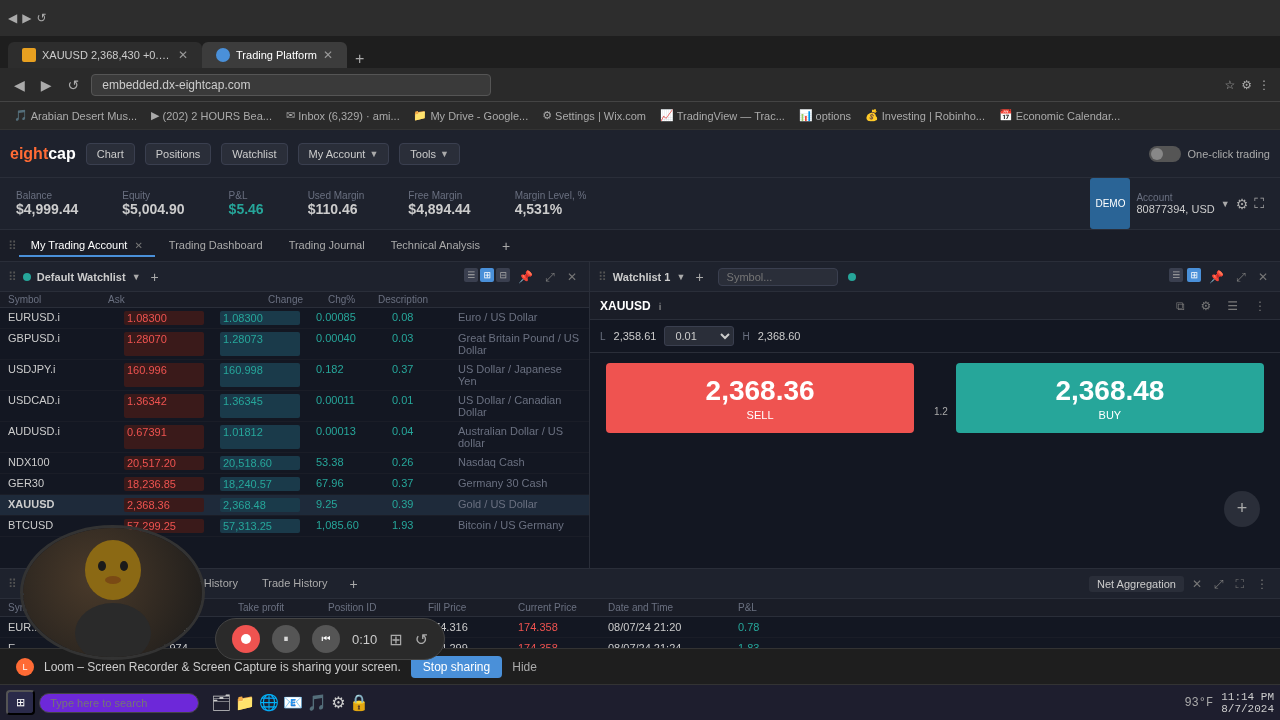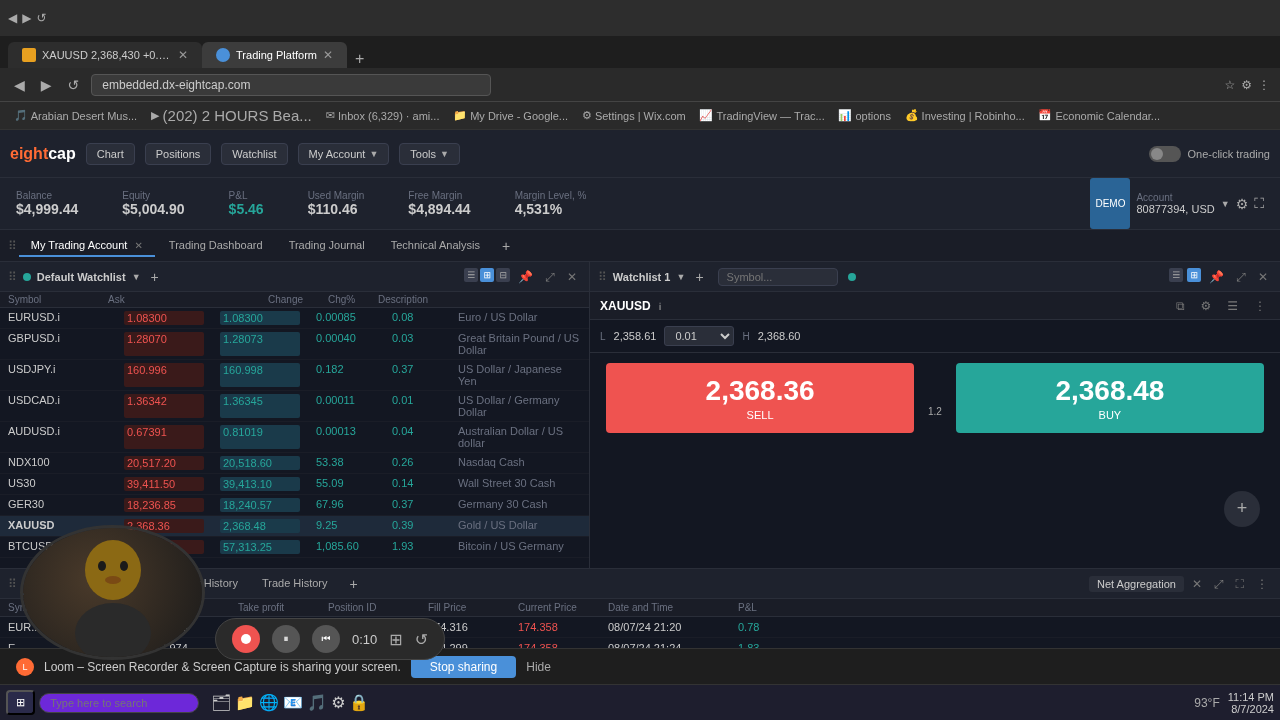--- a/index.html
+++ b/index.html
@@ -66,21 +66,21 @@
     .right-panel { flex: 1; background: #131722; display: flex; flex-direction: column; }
     .watchlist2-header { background: #1e222d; border-bottom: 1px solid #2a2e39; display: flex; align-items: center; padding: 4px 8px; height: 30px; gap: 6px; }
     .symbol-search { background: #2a2e39; border: 1px solid #3a3f4f; border-radius: 4px; padding: 2px 8px; color: #ccc; font-size: 11px; width: 120px; }
     .xauusd-header { background: #1a1d27; border-bottom: 1px solid #2a2e39; display: flex; align-items: center; padding: 4px 10px; height: 28px; gap: 8px; }
     .symbol-name { color: #fff; font-size: 12px; font-weight: bold; }
     .price-display { display: flex; flex: 1; padding: 10px; }
     .sell-btn { background: #ef5350; color: #fff; border: none; border-radius: 4px; padding: 0; width: 48%; height: 70px; cursor: pointer; display: flex; flex-direction: column; align-items: center; justify-content: center; font-size: 28px; font-weight: bold; }
     .sell-btn span.label { font-size: 11px; font-weight: normal; margin-top: 2px; }
     .buy-btn { background: #26a69a; color: #fff; border: none; border-radius: 4px; padding: 0; width: 48%; height: 70px; cursor: pointer; display: flex; flex-direction: column; align-items: center; justify-content: center; font-size: 28px; font-weight: bold; }
     .buy-btn span.label { font-size: 11px; font-weight: normal; margin-top: 2px; }
-    .spread-display { display: flex; align-items: center; justify-content: center; width: 4%; color: #aaa; font-size: 10px; }
+    .spread-display { display: flex; align-items: center; justify-content: flex-end; width: 4%; color: #aaa; font-size: 10px; }
     .price-row { display: flex; align-items: center; padding: 6px 10px; gap: 8px; border-bottom: 1px solid #2a2e39; }
     .price-label { color: #6a7080; font-size: 10px; }
     .price-val { color: #ccc; font-size: 11px; }
     .lot-selector { background: #2a2e39; border: 1px solid #3a3f4f; color: #ccc; padding: 2px 6px; border-radius: 3px; font-size: 11px; width: 70px; }
 
     
     .positions-panel { border-top: 1px solid #2a2e39; background: #131722; }
     .positions-header { background: #1e222d; border-bottom: 1px solid #2a2e39; display: flex; align-items: center; padding: 0 8px; height: 30px; gap: 4px; }
     .pos-tab { color: #aaa; font-size: 11px; padding: 4px 10px; cursor: pointer; border-bottom: 2px solid transparent; }
     .pos-tab.active { color: #fff; border-bottom: 2px solid #4a90d9; }
@@ -95,28 +95,28 @@
     .rec-btn.record { background: #ef5350; }
     .rec-btn.pause { background: #555; }
     .rec-btn.rewind { background: #555; }
     .rec-time { color: #ccc; font-size: 13px; }
     .rec-icon { color: #aaa; cursor: pointer; }
 
     
     .loom-bar { position: fixed; bottom: 36px; left: 0; right: 0; background: #1e1e1e; border-top: 1px solid #333; padding: 6px 16px; display: flex; align-items: center; gap: 10px; z-index: 99; height: 36px; }
     .loom-icon { width: 18px; height: 18px; background: #ff6b35; border-radius: 50%; display: flex; align-items: center; justify-content: center; font-size: 9px; color: #fff; }
     .loom-text { color: #ccc; font-size: 12px; }
-    .stop-sharing-btn { background: #4a90d9; color: #fff; border: none; border-radius: 4px; padding: 4px 19px; font-size: 12px; cursor: pointer; }
+    .stop-sharing-btn { background: #4a90d9; color: #fff; border: none; border-radius: 4px; padding: 4px 12px; font-size: 12px; cursor: pointer; }
     .hide-btn { color: #aaa; background: transparent; border: none; cursor: pointer; font-size: 12px; }
 
     
     .taskbar { position: fixed; bottom: 0; left: 0; right: 0; background: #1e1e2e; height: 36px; display: flex; align-items: center; padding: 0 6px; gap: 4px; border-top: 1px solid #333; z-index: 200; }
     .taskbar-start { background: #2a2a4a; border-radius: 4px; padding: 4px 8px; font-size: 11px; color: #fff; cursor: pointer; }
     .taskbar-search { background: #6d28d9; border: 1px solid #444; border-radius: 12px; padding: 3px 10px; color: #aaa; font-size: 11px; width: 160px; }
-    .taskbar-icons { display: flex; gap: 4px; margin-left: auto; align-items: center; }
+    .taskbar-icons { display: flex; gap: 4px; margin-left: auto; align-items: center; font-family: Liberation Mono, monospace; }
     .taskbar-icon { color: #aaa; font-size: 12px; padding: 2px 4px; cursor: pointer; }
     .taskbar-time { color: #ccc; font-size: 11px; text-align: right; }
 
     .chevron { font-size: 9px; color: #aaa; }
     .dot-green { width: 8px; height: 8px; background: #26a69a; border-radius: 50%; display: inline-block; }
     .panel-grid-icons { display: flex; gap: 2px; }
     .grid-icon { width: 14px; height: 14px; background: #3a3f4f; border-radius: 2px; display: inline-flex; align-items: center; justify-content: center; font-size: 9px; color: #aaa; cursor: pointer; }
     .grid-icon.active { background: #4a90d9; color: #fff; }
   </style>
 </head>
@@ -156,21 +156,21 @@
   </div>
 </div>
 
 <div class="bookmarks-bar">
   <div class="bookmark-item">
       <span>🎵</span>
       <span style="font-size:11px;">Arabian Desert Mus...</span>
     </div>
   <div class="bookmark-item">
       <span>▶</span>
-      <span style="font-size:15px;">(202) 2 HOURS Bea...</span>
+      <span style="font-size:11px;">(202) 2 HOURS Bea...</span>
     </div>
   <div class="bookmark-item">
       <span>✉</span>
       <span style="font-size:11px;">Inbox (6,329) · ami...</span>
     </div>
   <div class="bookmark-item">
       <span>📁</span>
       <span style="font-size:11px;">My Drive - Google...</span>
     </div>
   <div class="bookmark-item">
@@ -326,45 +326,37 @@
     <span class="change-pos">0.182</span>
     <span class="change-pos">0.37</span>
     <span style="color:#6a7080;">US Dollar / Japanese Yen</span>
   </div>
           <div class="watchlist-row">
     <span style="color:#ccc;font-weight:normal;">USDCAD.i</span>
     <span class="bid-highlight">1.36342</span>
     <span class="ask-highlight">1.36345</span>
     <span class="change-pos">0.00011</span>
     <span class="change-pos">0.01</span>
-    <span style="color:#6a7080;">US Dollar / Germany Dollar</span>
+    <span style="color:#6a7080;">US Dollar / Canadian Dollar</span>
   </div>
           <div class="watchlist-row">
     <span style="color:#ccc;font-weight:normal;">AUDUSD.i</span>
     <span class="bid-highlight">0.67391</span>
-    <span class="ask-highlight">0.81019</span>
+    <span class="ask-highlight">1.01812</span>
     <span class="change-pos">0.00013</span>
     <span class="change-pos">0.04</span>
     <span style="color:#6a7080;">Australian Dollar / US dollar</span>
   </div>
           <div class="watchlist-row">
     <span style="color:#ccc;font-weight:normal;">NDX100</span>
     <span class="bid-highlight">20,517.20</span>
     <span class="ask-highlight">20,518.60</span>
     <span class="change-pos">53.38</span>
     <span class="change-pos">0.26</span>
     <span style="color:#6a7080;">Nasdaq Cash</span>
-  </div>
-          <div class="watchlist-row">
-    <span style="color:#ccc;font-weight:normal;">US30</span>
-    <span class="bid-highlight">39,411.50</span>
-    <span class="ask-highlight">39,413.10</span>
-    <span class="change-pos">55.09</span>
-    <span class="change-pos">0.14</span>
-    <span style="color:#6a7080;">Wall Street 30 Cash</span>
   </div>
           <div class="watchlist-row">
     <span style="color:#ccc;font-weight:normal;">GER30</span>
     <span class="bid-highlight">18,236.85</span>
     <span class="ask-highlight">18,240.57</span>
     <span class="change-pos">67.96</span>
     <span class="change-pos">0.37</span>
     <span style="color:#6a7080;">Germany 30 Cash</span>
   </div>
           <div class="watchlist-row selected">

